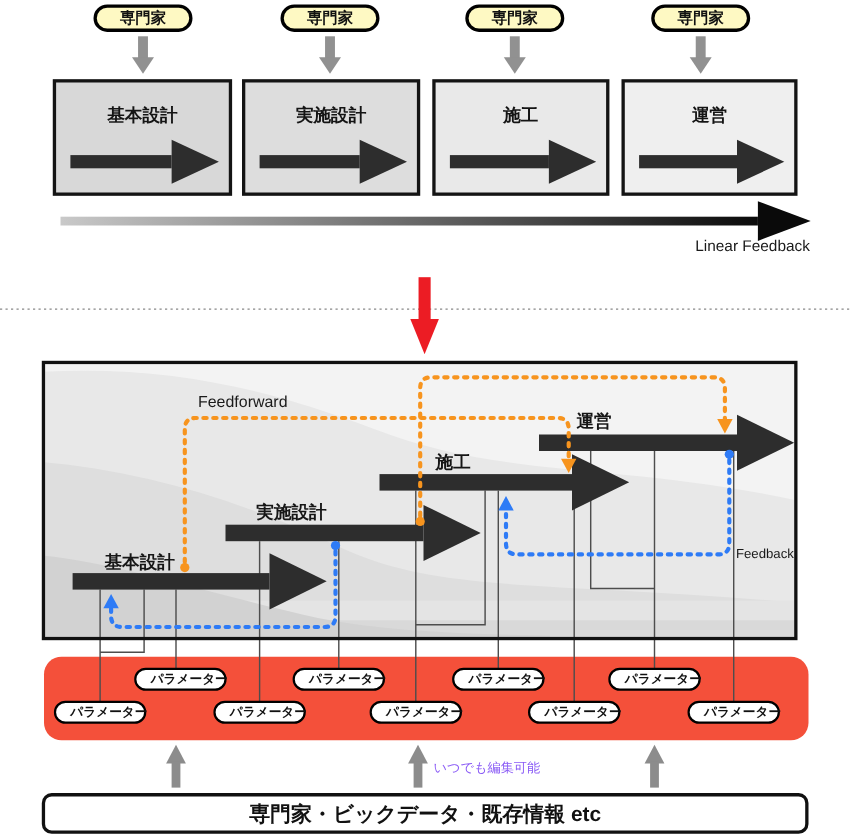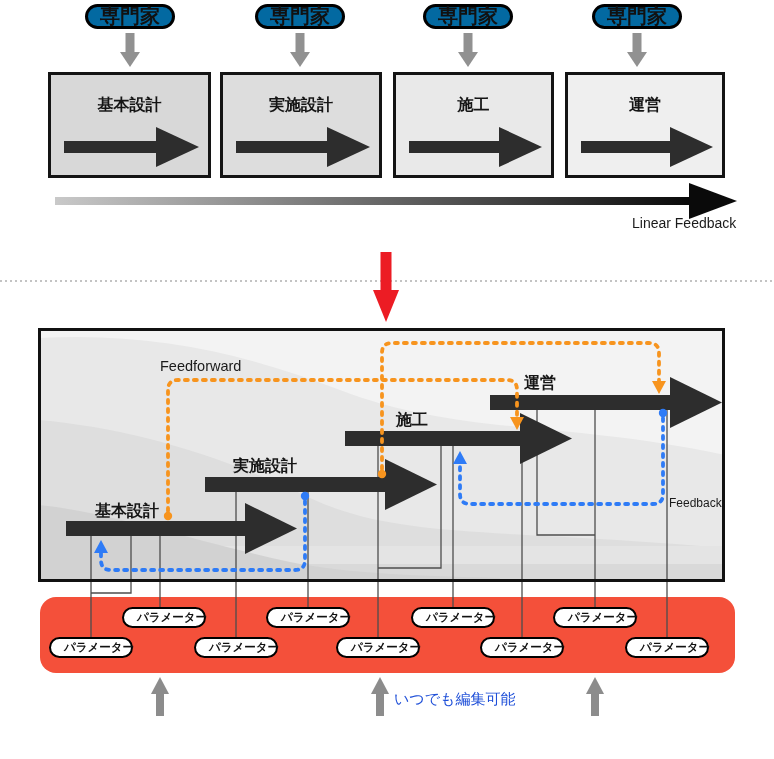--- a/index.html
+++ b/index.html
@@ -1,32 +1,32 @@
 <!DOCTYPE html>
 <html><head>
 <meta charset="utf-8">
 <style>
   html,body{margin:0;padding:0;background:#fff;}
   #stage{position:relative;width:774px;height:759px;background:#ffffff;overflow:hidden;
          font-family:"Liberation Sans","DejaVu Sans",sans-serif;}
   #diagram-svg{position:absolute;inset:0;z-index:2;pointer-events:none;}
   .abs{position:absolute;}
   .expert-pill{z-index:3;width:90px;height:25px;border:3px solid #000;border-radius:14px;
-    background:#0369a1;display:flex;align-items:center;justify-content:center;
-    font-size:20px;font-weight:700;color:#111;box-sizing:border-box;}
+    background:#fef9c3;display:flex;align-items:center;justify-content:center;
+    font-size:14px;font-weight:700;color:#111;box-sizing:border-box;}
   .stage-box{z-index:0;border:3px solid #141414;box-sizing:border-box;text-align:center;}
   .stage-box .stage-label{margin-top:20px;font-size:16px;font-weight:700;color:#141414;}
   .flow-label{z-index:3;font-size:14px;color:#1a1a1a;}
   .bar-label{z-index:3;font-size:16px;font-weight:700;color:#161616;}
   .loop-label{z-index:3;font-size:12px;color:#1a1a1a;}
   .param-panel{z-index:1;left:40px;top:597px;width:695px;height:76px;background:#F4503A;border-radius:16px;}
   .param-pill{z-index:3;width:84px;height:21px;background:#fff;border:2.5px solid #000;border-radius:11px;
     display:flex;align-items:center;justify-content:center;font-size:11.5px;font-weight:700;color:#111;
     box-sizing:border-box;white-space:nowrap;padding-left:16px;}
-  .edit-note{z-index:3;font-size:15px;color:#1d4ed8;}
+  .edit-note{z-index:3;font-size:12px;color:#8b5cf6;}
   .source-box{z-index:1;left:38px;top:721px;width:697px;height:37px;border:3px solid #111;border-radius:9px;
     background:#fff;box-sizing:border-box;display:flex;align-items:center;justify-content:center;
     font-size:19px;font-weight:700;color:#111;}
 </style>
 </head>
 <body>
 
 <div id="stage">
 
   <div class="abs expert-pill" style="left:85px;top:4px">
@@ -50,21 +50,21 @@
   </div>
   <div class="abs stage-box" style="left:393px;top:72px;width:161px;height:106px;background:#e9e9e9">
     <div class="stage-label">施工</div>
   </div>
   <div class="abs stage-box" style="left:565px;top:72px;width:160px;height:106px;background:#efefef">
     <div class="stage-label">運営</div>
   </div>
 
   <div class="abs flow-label" style="left:632px;top:215px">Linear Feedback</div>
 
-  <div class="abs flow-label" style="left:160px;top:358px;font-size:14.5px">Feedforward</div>
+  <div class="abs flow-label" style="left:180px;top:358px;font-size:14.5px">Feedforward</div>
   <div class="abs loop-label" style="left:669px;top:496px">Feedback</div>
   <div class="abs bar-label" style="left:95px;top:501px">基本設計</div>
   <div class="abs bar-label" style="left:233px;top:456px">実施設計</div>
   <div class="abs bar-label" style="left:396px;top:410px">施工</div>
   <div class="abs bar-label" style="left:524px;top:373px">運営</div>
 
   <div class="abs param-panel"></div>
   <div class="abs param-pill" style="left:122px;top:607px">
       <span>パラメーター</span>
     </div>
@@ -88,20 +88,23 @@
     </div>
   <div class="abs param-pill" style="left:480px;top:637px">
       <span>パラメーター</span>
     </div>
   <div class="abs param-pill" style="left:625px;top:637px">
       <span>パラメーター</span>
     </div>
 
   <div class="abs edit-note" style="left:394px;top:690px">いつでも編集可能</div>
 
+  <div class="abs source-box">
+    <span>専門家・ビックデータ・既存情報 etc</span>
+  </div>
 
   <svg id="diagram-svg" width="774" height="759" viewBox="0 0 774 759">
     <defs>
       <linearGradient id="g1" x1="0" y1="0" x2="1" y2="0">
         <stop offset="0" stop-color="#c9c9c9"></stop>
           <stop offset="1" stop-color="#0a0a0a"></stop>
       </linearGradient>
       <clipPath id="boxclip">
           <rect x="39" y="329" width="685" height="252"></rect>
         </clipPath>

